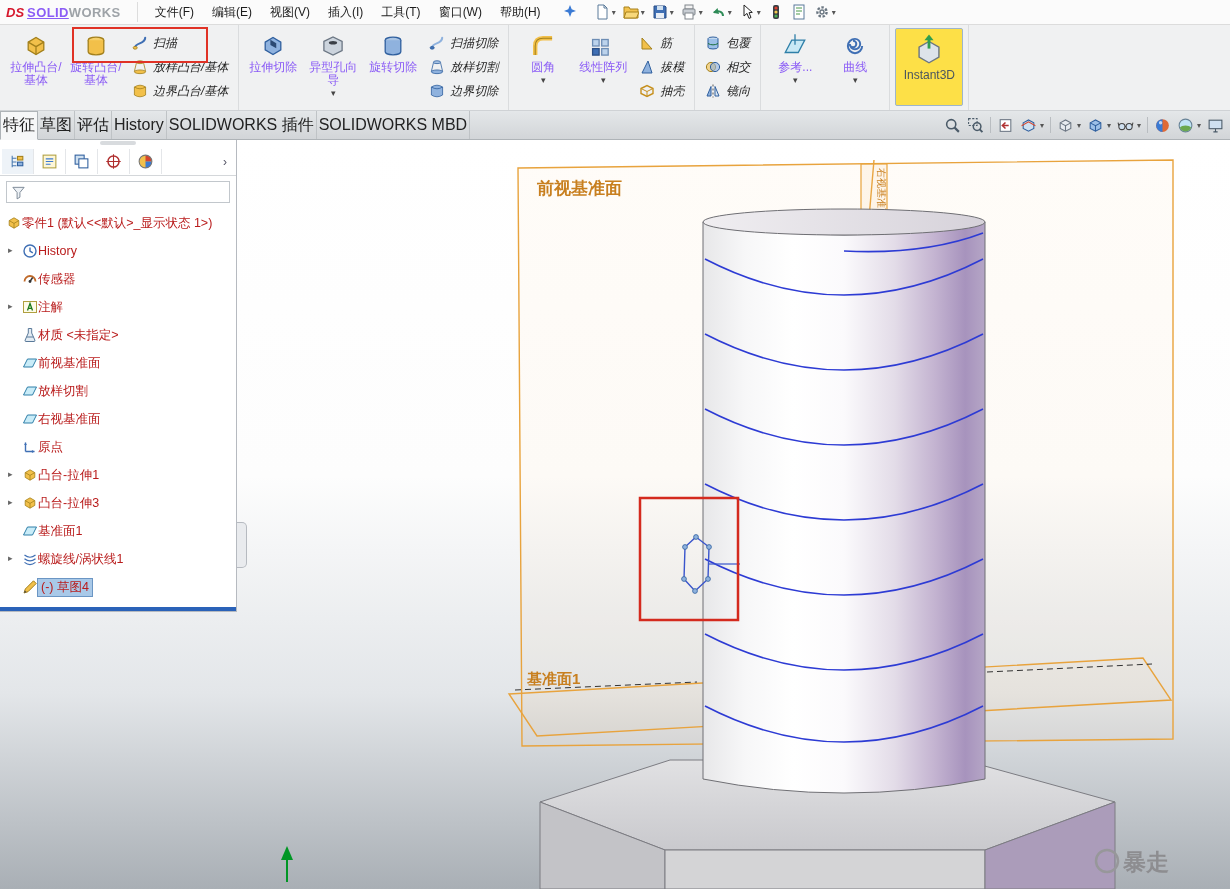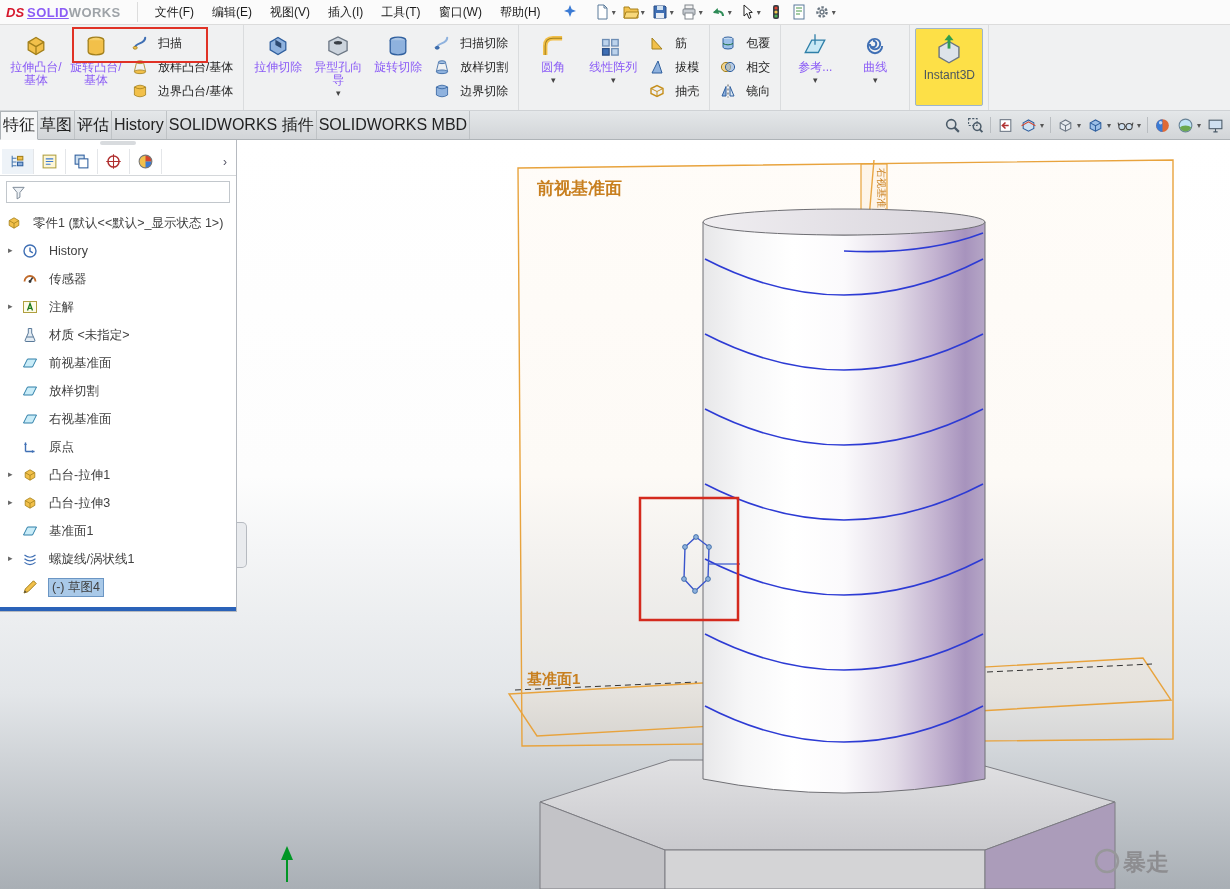--- a/index.html
+++ b/index.html
@@ -23,21 +23,21 @@
   .ribbon{display:flex;align-items:stretch;height:86px;background:#f0f1f2;border-bottom:1px solid #cfd2d5;padding:0 2px;position:relative;box-sizing:border-box;z-index:20;}
   .rgroup{display:flex;align-items:flex-start;padding:3px 5px;border-right:1px solid #dadcde;gap:2px;}
   .bigbtn{width:56px;display:flex;flex-direction:column;align-items:center;padding-top:4px;cursor:pointer;border:1px solid transparent;border-radius:2px;}
   .bigbtn .bicon{width:26px;height:26px;margin-bottom:2px;}
   .bigbtn .blabel{font-size:12px;line-height:13px;text-align:center;color:#8b5cf6;word-break:break-all;}
   .bigbtn.has-caret::after{content:"▾";font-size:9px;color:#444;margin-top:1px;}
   .bigbtn.instant{width:66px;background:#fde047;border:1px solid #9db5cc;height:72px;}
   .bigbtn.instant .bicon{width:34px;height:34px;}
   .bigbtn.instant .blabel{color:#4a5560;}
   .smallcol{display:flex;flex-direction:column;gap:4px;padding-top:5px;}
-  .smallbtn{display:flex;align-items:center;gap:10px;font-size:12px;color:#1f1f1f;height:20px;padding:0 5px;cursor:pointer;border-radius:2px;}
+  .smallbtn{display:flex;align-items:center;gap:5px;font-size:12px;color:#1f1f1f;height:20px;padding:0 5px;cursor:pointer;border-radius:2px;font-style:italic;}
   .smallbtn .sicon{width:16px;height:16px;flex:none;}
   .ribbon-red{position:absolute;left:72px;top:2px;width:132px;height:32px;border:2px solid #e03226;z-index:25;pointer-events:none;}
 
   
   .tabbar{height:28px;background:linear-gradient(#e4e7e9,#d2d5d8);border-bottom:1px solid #aeb3b7;display:flex;align-items:stretch;position:relative;z-index:15;}
   .ftab{padding:0 2px;display:flex;align-items:center;font-size:16px;color:#222;border-right:1px solid #bfc3c6;cursor:pointer;white-space:nowrap;}
   .ftab.active{background:#f6f7f8;border:1px solid #aeb3b7;border-bottom:1px solid #f6f7f8;margin-bottom:-1px;}
   .viewtools{margin-left:auto;display:flex;align-items:center;gap:6px;padding-right:6px;}
   .vicon{width:17px;height:17px;display:inline-block;cursor:pointer;}
   .vcaret{font-size:8px;color:#555;margin-left:-3px;cursor:pointer;}
@@ -55,21 +55,21 @@
   .ptabs{display:flex;align-items:center;height:27px;border-bottom:1px solid #d4d7da;padding:0 2px;}
   .ptab{width:31px;height:25px;display:flex;align-items:center;justify-content:center;border-right:1px solid #e4e6e9;cursor:pointer;}
   .ptab.active{background:#eef3f8;}
   .picon{width:17px;height:17px;}
   .pchev{margin-left:auto;width:18px;height:25px;display:flex;align-items:center;justify-content:center;color:#556;font-size:12px;cursor:pointer;}
   .pchev::after{content:"›";}
   .filterbox{margin:5px 6px 4px 6px;border:1px solid #c2c7cc;height:22px;display:flex;align-items:center;padding:0 4px;gap:4px;background:#fff;box-sizing:border-box;}
   .ficon{width:15px;height:15px;flex:none;}
   .filterbox input{border:none;outline:none;flex:1;font-size:12px;min-width:0;background:transparent;}
   .tree{padding:2px 0 2px 0;}
-  .trow{display:flex;align-items:center;height:28px;padding-left:22px;gap:11px;font-size:12.5px;color:#404040;position:relative;cursor:pointer;white-space:nowrap;}
+  .trow{display:flex;align-items:center;height:28px;padding-left:22px;gap:0;font-size:12.5px;color:#b91c1c;position:relative;cursor:pointer;white-space:nowrap;}
   .trow.root{padding-left:6px;}
   .trow.exp::before{content:"▸";position:absolute;left:8px;top:8px;font-size:9px;color:#666;}
   .ticon{width:16px;height:16px;flex:none;}
   .tlabel{white-space:nowrap;overflow:hidden;}
   .trow.sel .tlabel{background:#a9c9e8;outline:1px solid #6b96c4;padding:0 3px;}
   .rollback{height:4px;background:#2a62b8;margin-top:4px;cursor:row-resize;}
   .splitter{position:absolute;left:237px;top:384px;width:9px;height:44px;background:#e9ebee;border:1px solid #b6bac0;border-left:none;border-radius:0 5px 5px 0;cursor:col-resize;}
 
   [data-icon] svg{width:100%;height:100%;display:block;}
 </style>

